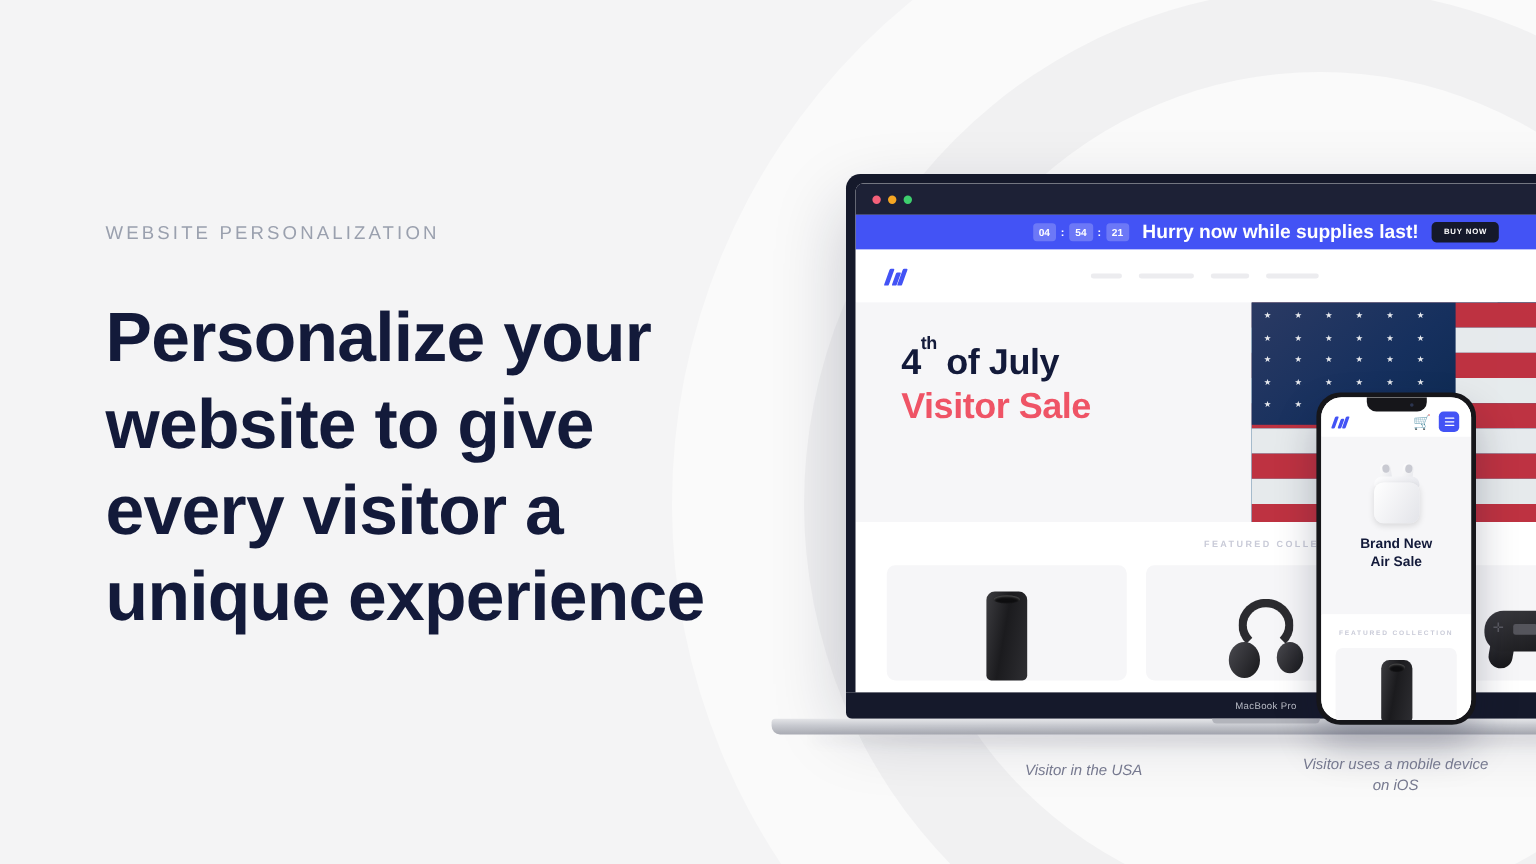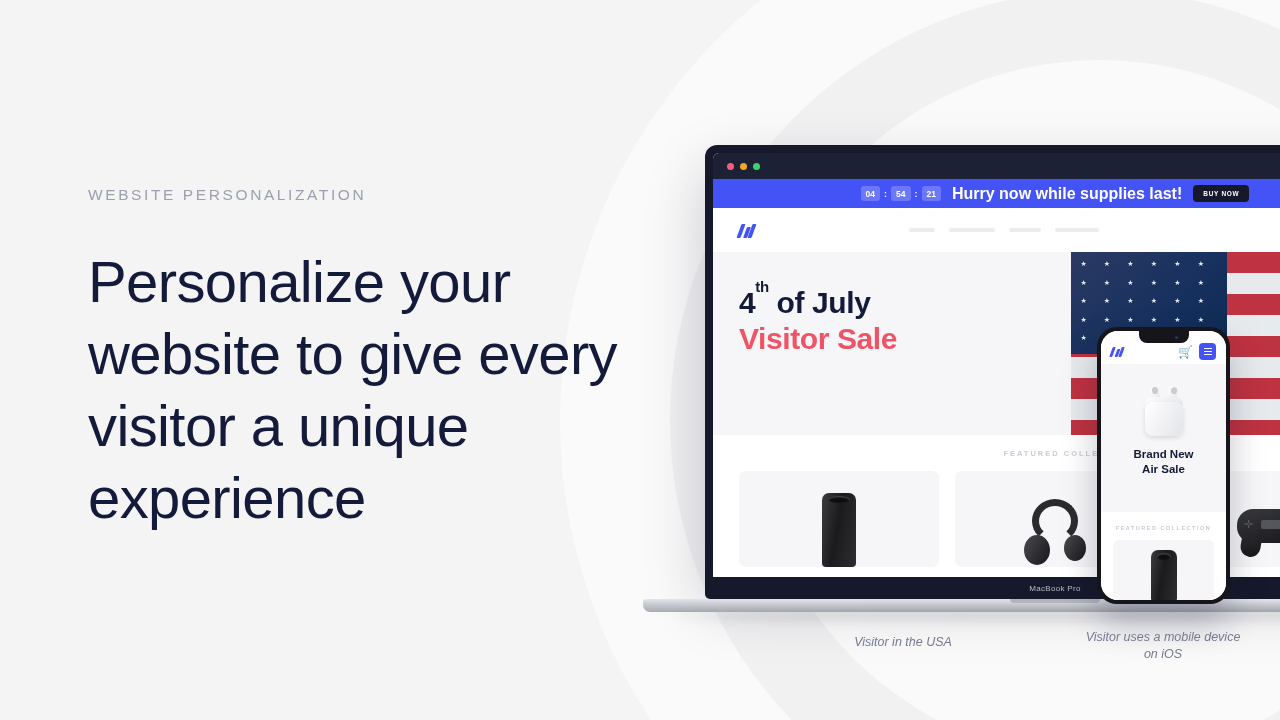--- a/index.html
+++ b/index.html
@@ -18,21 +18,21 @@
   .arc3 { width:700px;  height:700px;  left:750px; top:60px;   background:#fafafa; }
 
   
   .left-copy { position:absolute; left:88px; top:186px; width:560px; z-index:5; }
   .eyebrow {
     font-size:15.5px; letter-spacing:2.6px; font-weight:400;
     color:#9aa0ae; text-transform:uppercase;
   }
   .headline {
     margin-top:42px;
-    font-size:58px; line-height:72px; font-weight:400;
+    font-size:58px; line-height:72px; font-weight:700;
     color:#131a3a; letter-spacing:-0.6px;
   }
 
   
   .laptop { position:absolute; left:705px; top:145px; width:700px; z-index:4; }
   .laptop-screen {
     width:700px; height:432px;
     background:#15192b;
     border-radius:12px 12px 0 0;
     padding:8px 8px 0 8px;
@@ -78,21 +78,21 @@
   }
   .logo { display:flex; align-items:flex-end; gap:1.5px; height:16px; }
   .logo .sl { width:4px; height:14px; background:#4353f5; transform:skewX(-20deg); border-radius:1px; }
   .logo .sl.s2 { height:11px; }
   .logo .sl.s3 { height:14px; }
   .nav-links { display:flex; gap:14px; margin-left:155px; align-items:center; }
   .nav-links i { display:block; height:4px; background:#ececef; border-radius:2px; }
 
   
   .hero { flex:0 0 183px; display:flex; background:#f6f6f8; position:relative; }
-  .hero-left { width:358px; padding:34px 0 0 26px; }
+  .hero-left { width:330px; padding:34px 0 0 38px; }
   .hero-t1 { font-size:30px; font-weight:600; color:#131a3a; letter-spacing:-.4px; }
   .hero-t1 sup { font-size:15px; top:-.7em; position:relative; }
   .hero-t2 { font-size:30px; font-weight:600; color:#ef5466; letter-spacing:-.4px; margin-top:2px; }
   .hero-flag { flex:1; position:relative; overflow:hidden; background:#0e4f7c; }
   .flag-stripes { position:absolute; inset:0; }
   .flag-stripes span { position:absolute; left:0; width:100%; height:11.5%; }
   .flag-canton {
     position:absolute; left:0; top:0; width:48%; height:56%;
     background:linear-gradient(140deg,#2b3a63 0%,#16305e 60%,#0d2a52 100%);
   }

